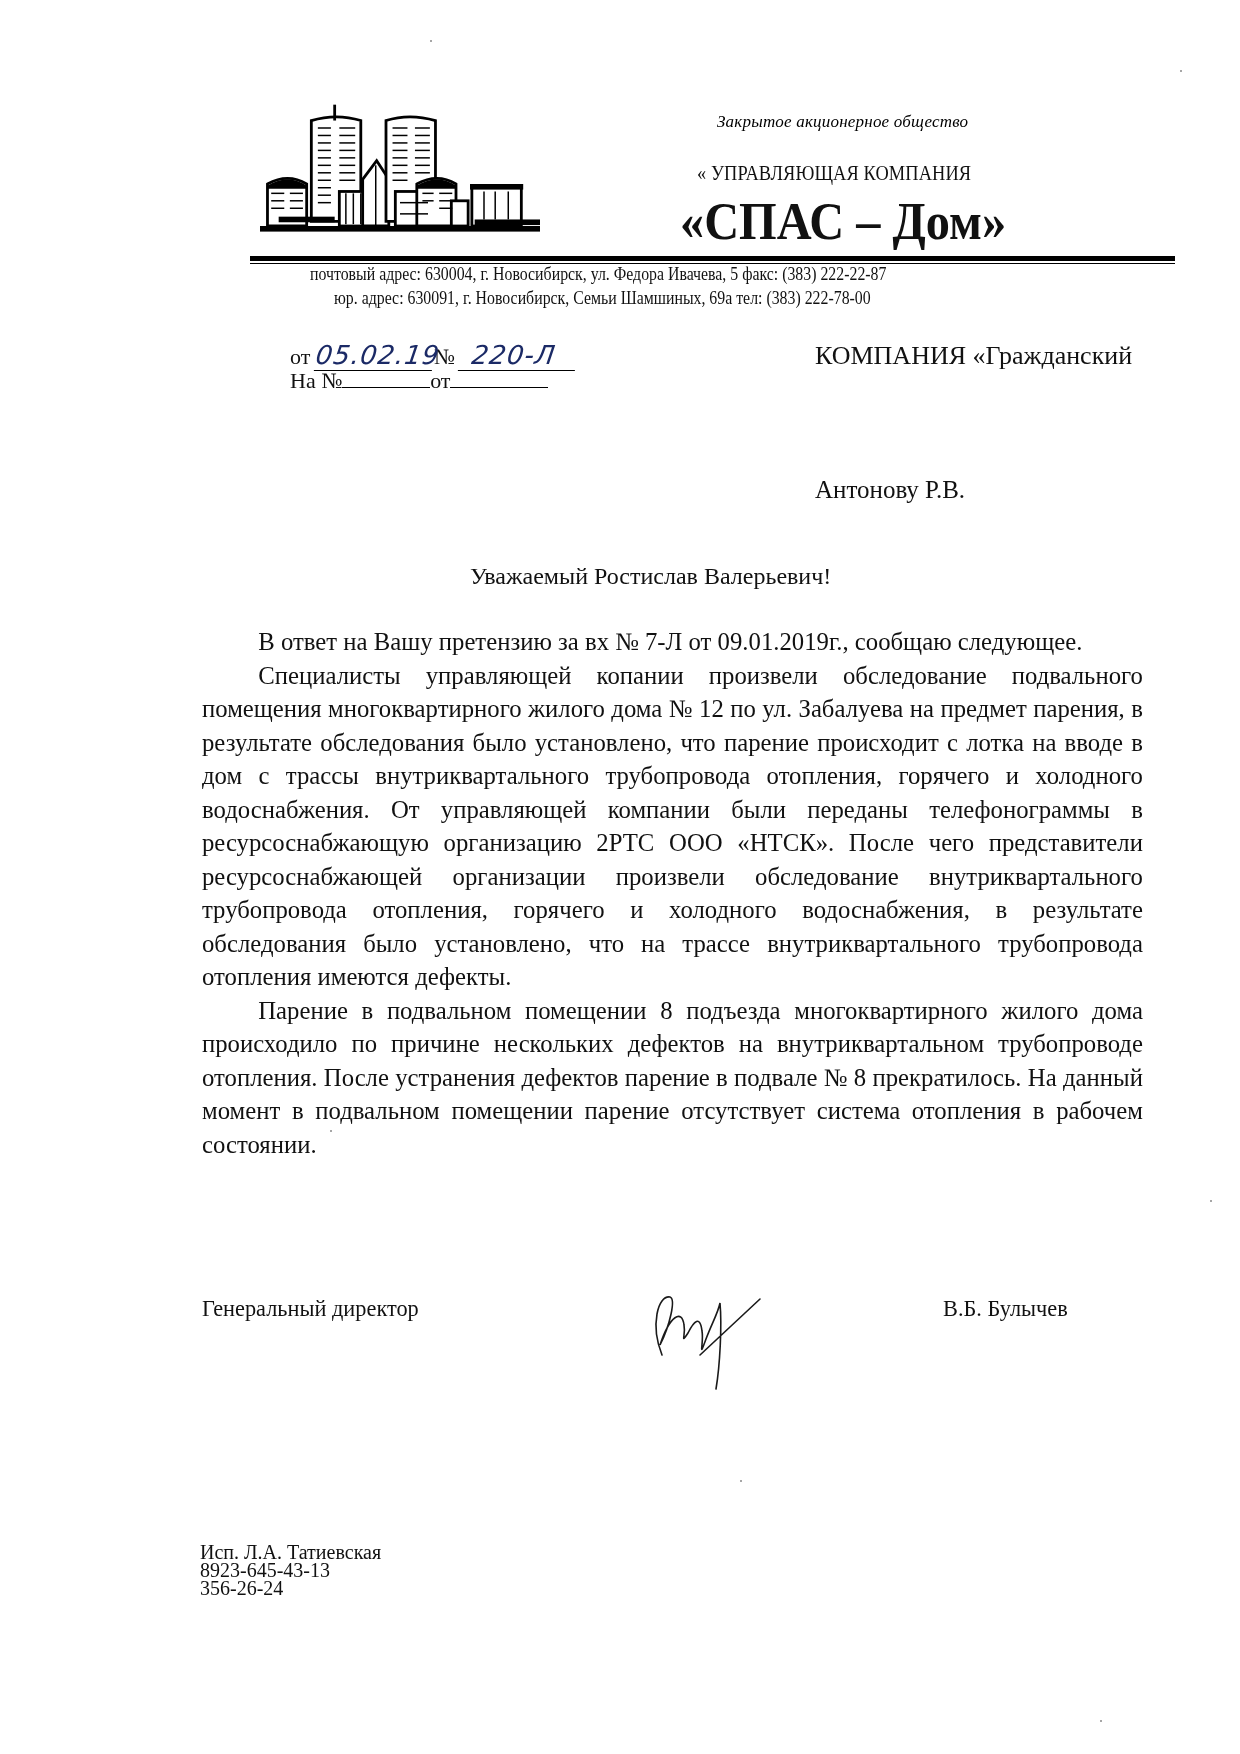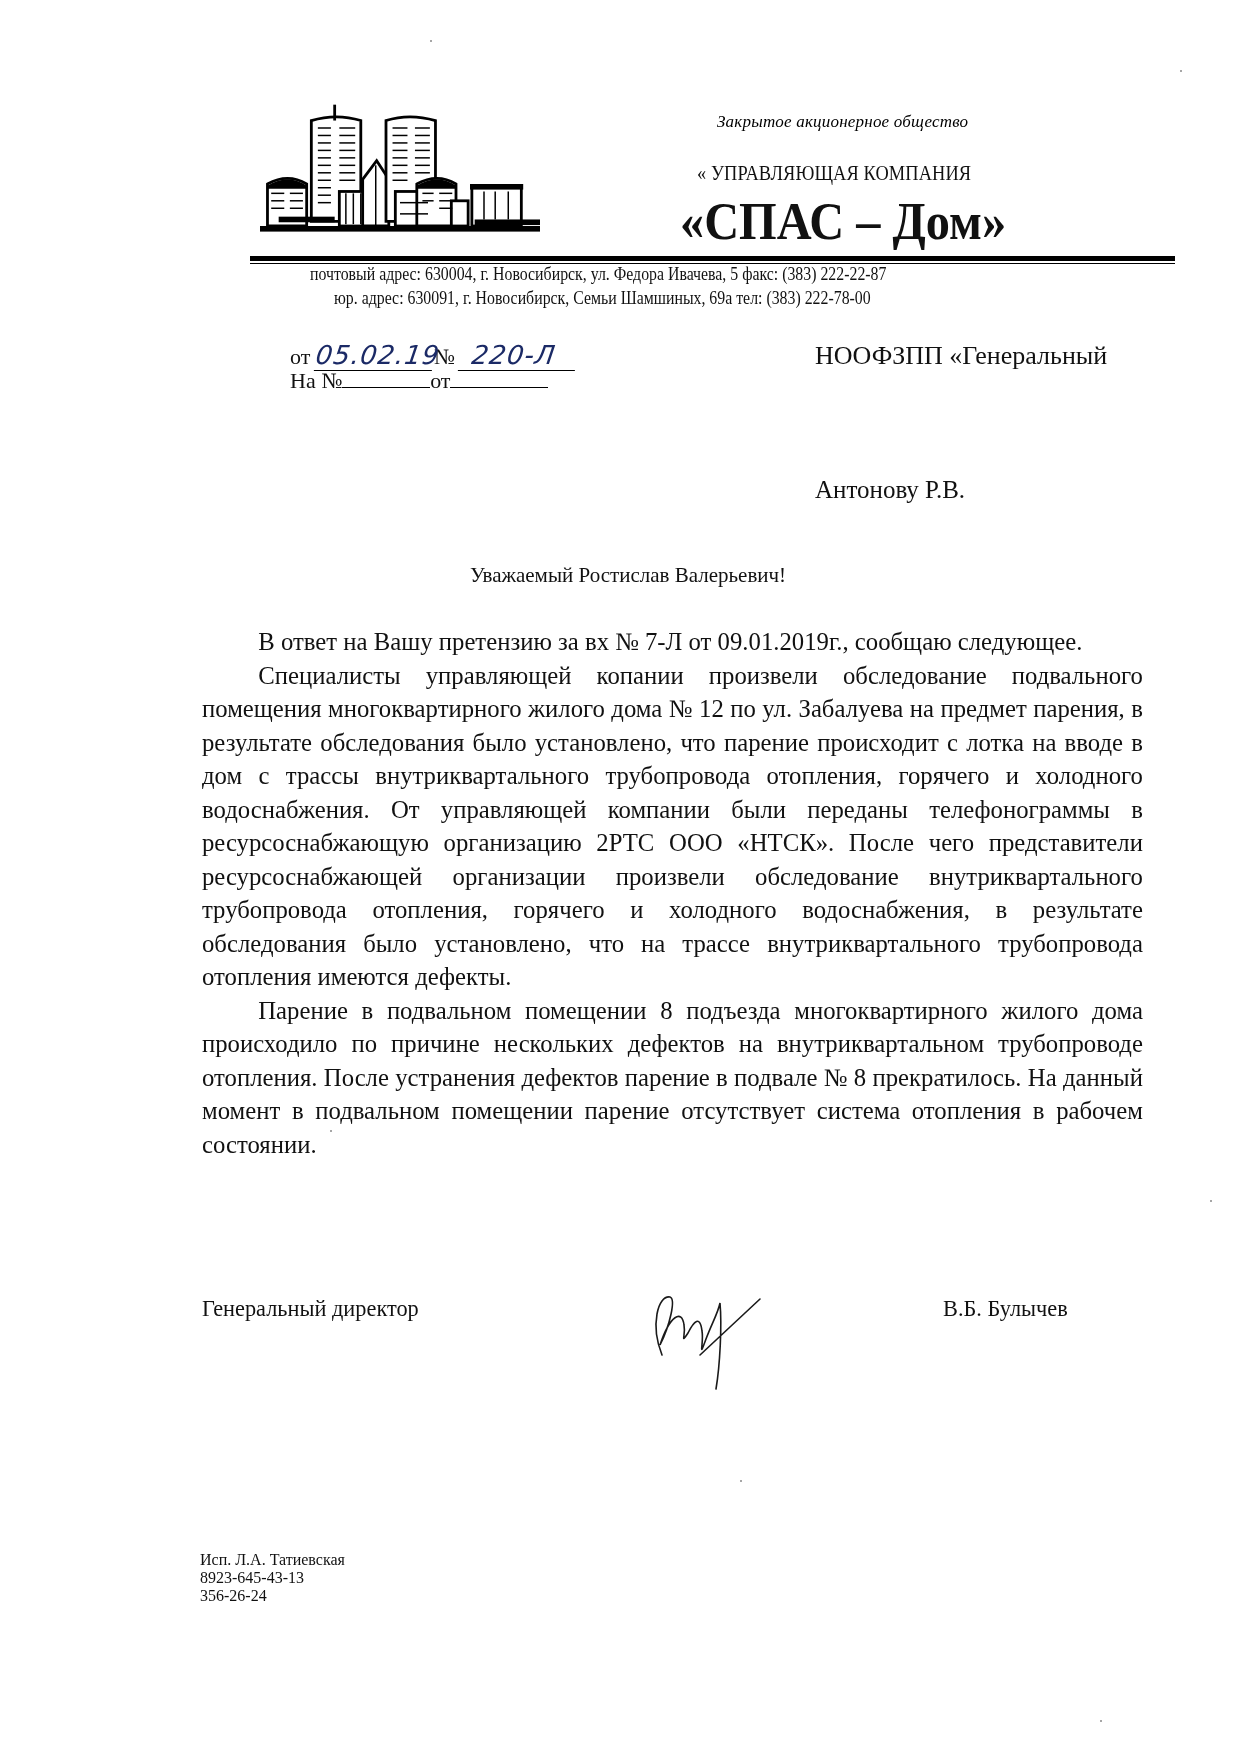--- a/index.html
+++ b/index.html
@@ -21,34 +21,34 @@
     
     .ref { font-size: 22px; white-space: nowrap; }
     .ref1 { left: 290px; top: 340px; }
     .ref2 { left: 290px; top: 368px; text-align: center; }
     .hand { font-family: "DejaVu Sans", sans-serif; font-style: italic; color: #1b2a66; font-size: 26px; letter-spacing: 1px; border-bottom: 1px solid #000; display: inline-block; transform: skewX(-8deg); }
     .blank { display: inline-block; border-bottom: 1px solid #000; height: 18px; vertical-align: baseline; }
     
     .addressee { left: 815px; top: 338px; font-size: 26px; line-height: 35px; }
     .addressee-name { left: 815px; top: 476px; font-size: 25px; }
     
-    .salutation { left: 470px; top: 563px; font-size: 21px; text-align: right; }
+    .salutation { left: 470px; top: 563px; font-size: 24px; text-align: right; }
     
     .body-text {
       left: 202px; top: 625px; width: 970px;
       font-size: 25.5px; line-height: 33.5px;
       text-align: justify; transform: scaleX(0.97); transform-origin: left;
     }
     .body-text p { margin: 0; text-indent: 58px; text-align-last: left; }
     
     .sig-title { left: 202px; top: 1295px; font-size: 24px; transform: scaleX(0.93); transform-origin: left; }
     .sig-name { left: 943px; top: 1295px; font-size: 24px; transform: scaleX(0.93); transform-origin: left; }
     .signature { left: 640px; top: 1285px; width: 180px; height: 110px; }
     
-    .exec { left: 200px; top: 1543px; font-size: 16px; line-height: 18px; margin-top: 8px; }
+    .exec { left: 200px; top: 1543px; font-size: 20px; line-height: 18px; }
     .dot { position: absolute; width: 2px; height: 2px; background: #888; border-radius: 50%; }
   </style>
 </head>
 <body>
 
 <svg class="abs logo" viewBox="0 0 320 150">
   <g fill="#fff" stroke="#000" stroke-width="3">
 
     <path d="M18 90 Q40 78 60 90 L60 135 L18 135 Z"></path>
 
@@ -150,21 +150,21 @@
 <div class="abs ref ref1">
   <span>от</span>
   <span class="hand" style="width:118px;">05.02.19</span><span>№</span>
   <span class="hand" style="width:105px; padding-left:12px;">220-Л</span>
 </div>
 <div class="abs ref ref2">
   <span>На №</span><span class="blank" style="width:88px;"></span><span>от</span><span class="blank" style="width:98px;"></span>
 </div>
 
 <div class="abs addressee">
-  <div>НООФЗПП «Генеральный</div>
+  <div>КОМПАНИЯ «Гражданский</div>
 </div>
 <div class="abs addressee-name">Антонову Р.В.</div>
 
 <div class="abs salutation">Уважаемый Ростислав Валерьевич!</div>
 
 <div class="abs body-text">
   <p>В ответ на Вашу претензию за вх № 7-Л от 09.01.2019г., сообщаю следующее.</p>
   <p>Специалисты управляющей копании произвели обследование подвального помещения многоквартирного жилого дома № 12 по ул. Забалуева  на предмет парения, в результате обследования было установлено, что парение происходит с лотка на вводе в дом с трассы внутриквартального трубопровода отопления, горячего и холодного водоснабжения. От управляющей компании были переданы телефонограммы в ресурсоснабжающую организацию 2РТС ООО «НТСК». После чего представители ресурсоснабжающей организации произвели обследование внутриквартального трубопровода отопления, горячего и холодного водоснабжения, в результате обследования было установлено, что на трассе внутриквартального трубопровода отопления имеются дефекты.</p>
   <p>Парение в подвальном помещении 8 подъезда многоквартирного жилого дома происходило по причине нескольких дефектов на внутриквартальном трубопроводе отопления. После устранения дефектов парение в подвале № 8 прекратилось. На данный момент в подвальном помещении парение отсутствует система отопления в рабочем состоянии.</p>
 </div>

